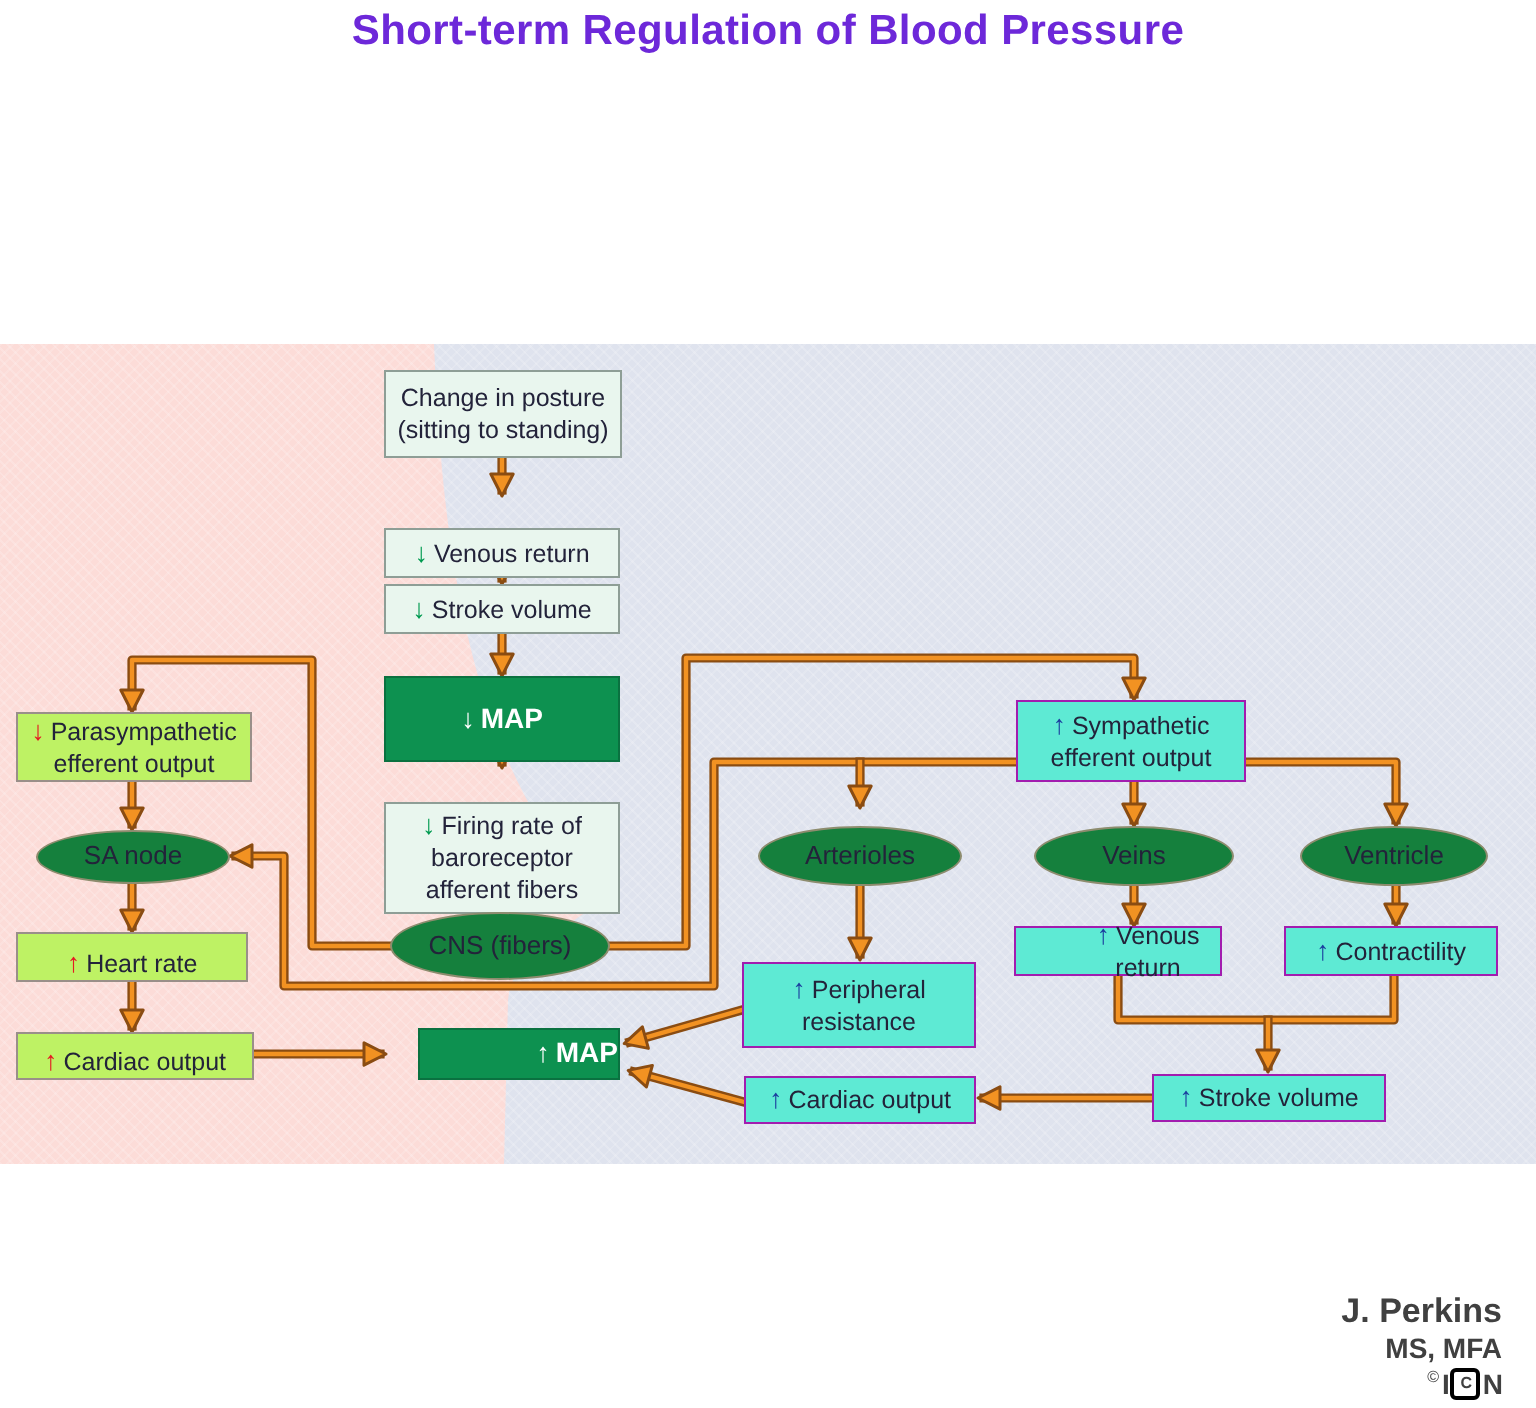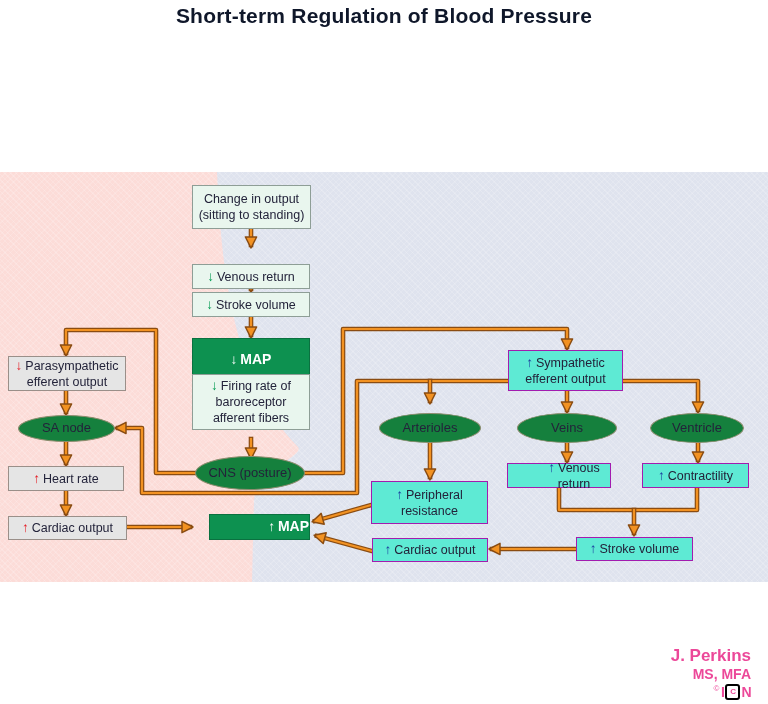--- a/index.html
+++ b/index.html
@@ -1,34 +1,34 @@
 <!DOCTYPE html>
 <html><head>
 <meta charset="utf-8">
 <style>
   html,body{margin:0;padding:0;background:#fff;}
   .stage{position:relative;width:768px;height:704px;background:#ffffff;overflow:hidden;
          font-family:"Liberation Sans",sans-serif;}
   .title{position:absolute;top:4px;left:0;width:768px;text-align:center;
-         font-size:21px;font-weight:bold;color:#0f172a;letter-spacing:.2px;}
+         font-size:21px;font-weight:bold;color:#6d28d9;letter-spacing:.2px;}
   svg.layer{position:absolute;left:0;top:0;}
   .texture{position:absolute;left:0;top:172px;width:768px;height:410px;pointer-events:none;
     background:
       repeating-linear-gradient(45deg, rgba(255,255,255,.18) 0 1px, rgba(255,255,255,0) 1px 4px),
       repeating-linear-gradient(-45deg, rgba(255,255,255,.14) 0 1px, rgba(255,255,255,0) 1px 4px);}
   .node{position:absolute;display:flex;align-items:center;justify-content:center;
         text-align:center;box-sizing:border-box;font-size:12.5px;line-height:1.28;
         color:#23233a;white-space:pre-line;}
   .n-mint{background:#e9f6ee;border:1px solid #8e9e96;}
   .n-green{background:#0d9150;border:1px solid #0a7140;color:#ffffff;font-weight:bold;font-size:14px;}
-  .n-pink{background:#e5e5e5;border:1px solid #9a8f89;}
+  .n-pink{background:#bef264;border:1px solid #9a8f89;align-items:flex-end;}
   .n-blue{background:#5eead4;border:1px solid #a21caf;}
   .n-ellipse{background:#15803d;border:1.5px solid #8d8c6e;border-radius:50%;font-size:13px;}
   .arr{font-weight:bold;font-size:13.5px;margin-right:3px;line-height:1;}
-  .credit{position:absolute;right:17px;top:647px;text-align:right;color:#ec4899;}
+  .credit{position:absolute;right:17px;top:647px;text-align:right;color:#404040;}
   .credit .name{font-size:17px;font-weight:bold;line-height:1.1;}
   .credit .degrees{font-size:14px;font-weight:bold;line-height:1.2;}
   .credit .logoline{margin-top:2px;font-weight:bold;font-size:14px;letter-spacing:-0.5px;
         display:flex;align-items:center;justify-content:flex-end;gap:1px;}
   .credit .copy{font-size:8px;vertical-align:top;position:relative;top:-4px;margin-right:1px;font-weight:normal;}
   .logo-box{display:inline-flex;align-items:center;justify-content:center;
         width:11px;height:12px;border:2px solid #000;border-radius:3px;
         font-size:8px;font-weight:bold;line-height:1;}
 </style>
 </head>
@@ -153,29 +153,29 @@
         <polygon points="314.1,535.2 326.2,532.7 323.2,543.5" fill="#f29222" stroke="#8a4c12" stroke-width="1.5" stroke-linejoin="round"></polygon>
       </g>
       <g>
         <path d="M371,505 L315,521" fill="none" stroke="#8a4c12" stroke-width="4.6" stroke-linejoin="round" stroke-linecap="square"></path>
         <path d="M371,505 L315,521" fill="none" stroke="#f29222" stroke-width="2.2" stroke-linejoin="round" stroke-linecap="square"></path>
         <polygon points="312.1,521.8 321.2,513.4 324.2,524.2" fill="#f29222" stroke="#8a4c12" stroke-width="1.5" stroke-linejoin="round"></polygon>
       </g>
     </svg>
 
   <div id="nodes">
-      <div class="node n-mint" style="left: 192px; top: 185px; width: 119px; height: 44px;"><span>Change in output
+      <div class="node n-mint" style="left: 192px; top: 185px; width: 119px; height: 44px;"><span>Change in posture
 (sitting to standing)</span></div>
       <div class="node n-mint" style="left: 192px; top: 264px; width: 118px; height: 25px;"><span><span class="arr" style="color: rgb(0, 154, 80);">↓</span>Venous return</span></div>
       <div class="node n-mint" style="left: 192px; top: 292px; width: 118px; height: 25px;"><span><span class="arr" style="color: rgb(0, 154, 80);">↓</span>Stroke volume</span></div>
       <div class="node n-green" style="left: 192px; top: 338px; width: 118px; height: 43px;"><span><span class="arr" style="color: rgb(255, 255, 255);">↓</span>MAP</span></div>
-      <div class="node n-mint" style="left: 192px; top: 374px; width: 118px; height: 56px;"><span><span class="arr" style="color: rgb(0, 154, 80);">↓</span>Firing rate of
+      <div class="node n-mint" style="left: 192px; top: 401px; width: 118px; height: 56px;"><span><span class="arr" style="color: rgb(0, 154, 80);">↓</span>Firing rate of
 baroreceptor
 afferent fibers</span></div>
-      <div class="node n-ellipse" style="left: 195px; top: 456px; width: 110px; height: 34px;"><span>CNS (posture)</span></div>
+      <div class="node n-ellipse" style="left: 195px; top: 456px; width: 110px; height: 34px;"><span>CNS (fibers)</span></div>
       <div class="node n-pink" style="left: 8px; top: 356px; width: 118px; height: 35px;"><span><span class="arr" style="color: rgb(228, 27, 35);">↓</span>Parasympathetic
 efferent output</span></div>
       <div class="node n-ellipse" style="left: 18px; top: 415px; width: 97px; height: 27px;"><span>SA node</span></div>
       <div class="node n-pink" style="left: 8px; top: 466px; width: 116px; height: 25px;"><span><span class="arr" style="color: rgb(228, 27, 35);">↑</span>Heart rate</span></div>
       <div class="node n-pink" style="left: 8px; top: 516px; width: 119px; height: 24px;"><span><span class="arr" style="color: rgb(228, 27, 35);">↑</span>Cardiac output</span></div>
       <div class="node n-green" style="left: 209px; top: 514px; width: 101px; height: 26px; justify-content: flex-end;"><span><span class="arr" style="color: rgb(255, 255, 255);">↑</span>MAP</span></div>
       <div class="node n-blue" style="left: 508px; top: 350px; width: 115px; height: 41px;"><span><span class="arr" style="color: rgb(28, 63, 159);">↑</span>Sympathetic
 efferent output</span></div>
       <div class="node n-ellipse" style="left: 379px; top: 413px; width: 102px; height: 30px;"><span>Arterioles</span></div>
       <div class="node n-ellipse" style="left: 517px; top: 413px; width: 100px; height: 30px;"><span>Veins</span></div>

